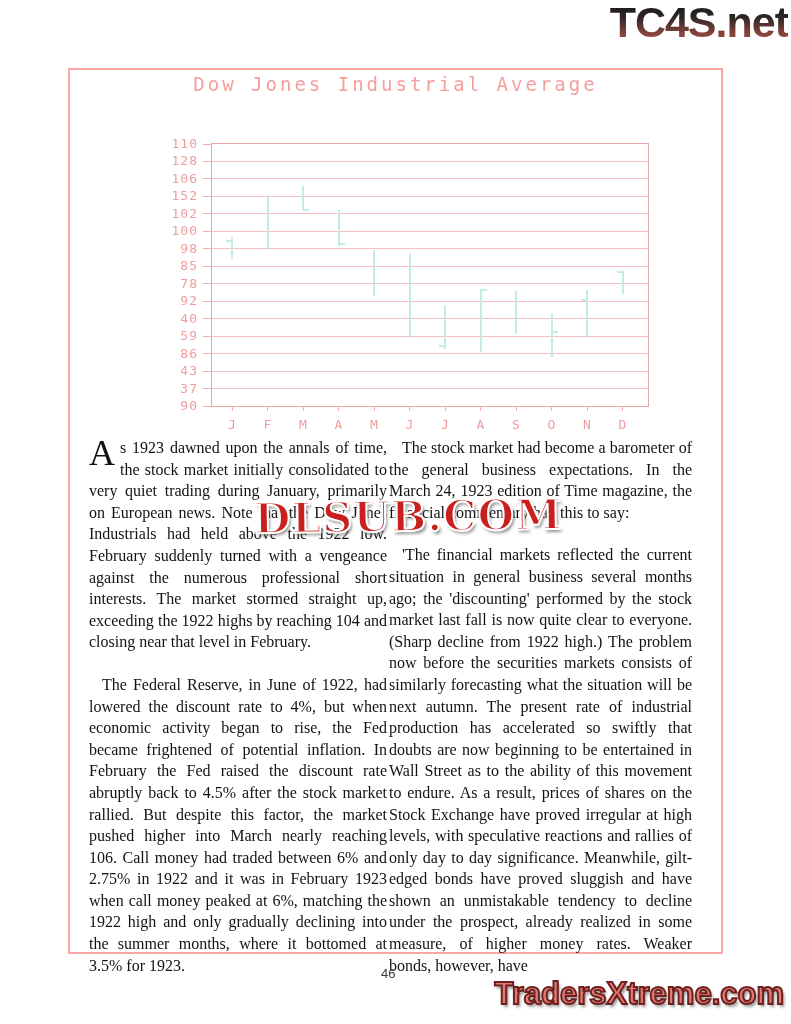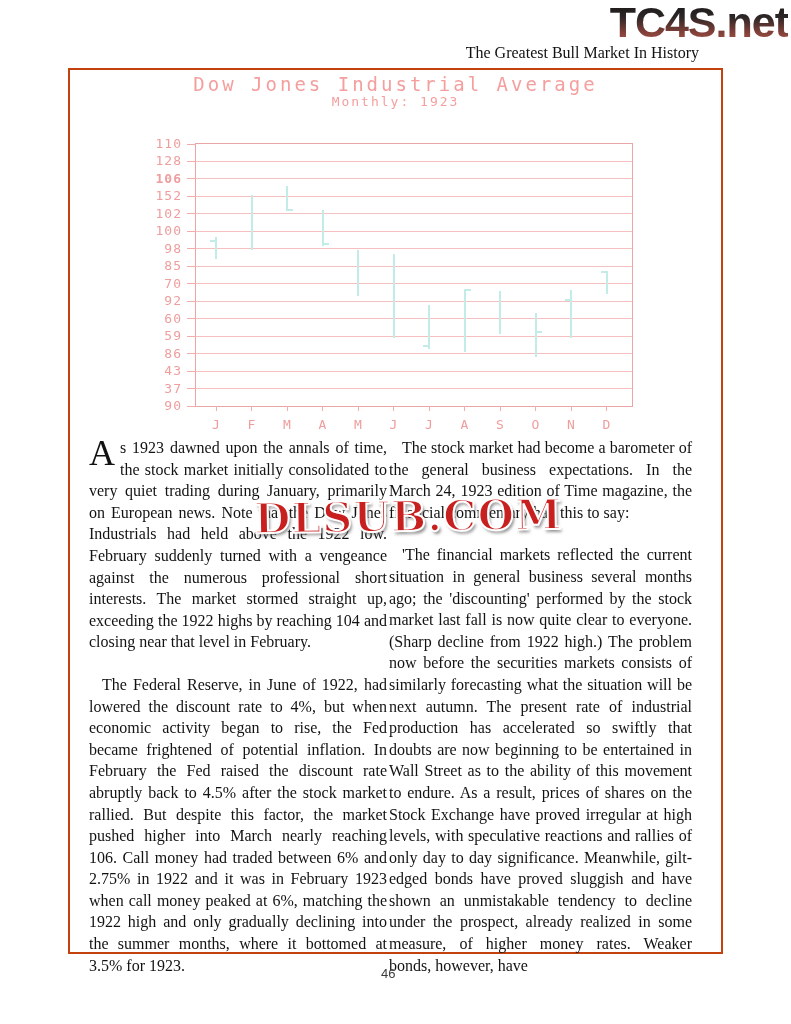--- a/index.html
+++ b/index.html
@@ -17,36 +17,36 @@
     -webkit-background-clip:text; background-clip:text; color:transparent;
   }
   .tagline {
     position:absolute; top:44px; right:92px;
     font-family:"Liberation Serif", serif; font-size:16px; color:#111;
   }
 
   
   .frame {
     position:absolute; left:68px; top:68px; width:655px; height:886px;
-    box-sizing:border-box; border:2px solid #c2410c; background:#fff;
+    box-sizing:border-box; border:2px solid #fca5a5; background:#fff;
   }
 
   
   .chart-title {
     position:absolute; top:3px; left:0; right:0; text-align:center;
     font-family:"DejaVu Sans Mono", monospace; font-size:19px;
     letter-spacing:3px; color:#f59e9e; font-weight:normal;
   }
   .chart-subtitle {
     position:absolute; top:24px; left:0; right:0; text-align:center;
     font-family:"DejaVu Sans Mono", monospace; font-size:13px;
     letter-spacing:2px; color:#f59e9e;
   }
   .plot {
-    position:absolute; left:125px; top:73px; width:436px; height:262px;
+    position:absolute; left:141px; top:73px; width:436px; height:262px;
     border:1px solid #e8a6a6; box-sizing:content-box;
   }
   .gridline { position:absolute; left:0; width:100%; height:1px; background:#f7c0c0; }
   .ytick   { position:absolute; left:-9px; width:9px; height:1px; background:#f2adad; }
   .ylabel  {
     position:absolute; left:-52px; width:38px; text-align:right;
     font-family:"DejaVu Sans Mono", monospace; font-size:13px;
     letter-spacing:1px; color:#ef9d9d;
   }
   .xtick  { position:absolute; top:262px; width:1px; height:5px; background:#f2adad; }
@@ -95,60 +95,58 @@
     text-shadow:2px 3px 3px rgba(125,125,125,0.8);
     white-space:nowrap;
   }
 </style>
 </head>
 <body>
 
 <div id="page">
 
   <div class="logo">TC4S.net</div>
-  <div class="tagline">The Greatest Bull Market In History</div>
 
   <div class="frame">
 
     <div class="chart-title">Dow Jones Industrial Average</div>
-    <div class="chart-subtitle">Monthly: 1923</div>
 
     <div class="plot" id="plot">
         <div class="ytick" style="top: -0.5px;"></div>
         <div class="ylabel" style="top: -8px;">110</div>
         <div class="gridline" style="top: 16.9667px;"></div>
         <div class="ytick" style="top: 16.9667px;"></div>
         <div class="ylabel" style="top: 9.46667px;">128</div>
         <div class="gridline" style="top: 34.4333px;"></div>
         <div class="ytick" style="top: 34.4333px;"></div>
-        <div class="ylabel" style="top: 26.9333px; font-weight: bold;">106</div>
+        <div class="ylabel" style="top: 26.9333px;">106</div>
         <div class="gridline" style="top: 51.9px;"></div>
         <div class="ytick" style="top: 51.9px;"></div>
         <div class="ylabel" style="top: 44.4px;">152</div>
         <div class="gridline" style="top: 69.3667px;"></div>
         <div class="ytick" style="top: 69.3667px;"></div>
         <div class="ylabel" style="top: 61.8667px;">102</div>
         <div class="gridline" style="top: 86.8333px;"></div>
         <div class="ytick" style="top: 86.8333px;"></div>
         <div class="ylabel" style="top: 79.3333px;">100</div>
         <div class="gridline" style="top: 104.3px;"></div>
         <div class="ytick" style="top: 104.3px;"></div>
         <div class="ylabel" style="top: 96.8px;">98</div>
         <div class="gridline" style="top: 121.767px;"></div>
         <div class="ytick" style="top: 121.767px;"></div>
         <div class="ylabel" style="top: 114.267px;">85</div>
         <div class="gridline" style="top: 139.233px;"></div>
         <div class="ytick" style="top: 139.233px;"></div>
-        <div class="ylabel" style="top: 131.733px;">70</div>
+        <div class="ylabel" style="top: 131.733px;">78</div>
         <div class="gridline" style="top: 156.7px;"></div>
         <div class="ytick" style="top: 156.7px;"></div>
         <div class="ylabel" style="top: 149.2px;">92</div>
         <div class="gridline" style="top: 174.167px;"></div>
         <div class="ytick" style="top: 174.167px;"></div>
-        <div class="ylabel" style="top: 166.667px;">60</div>
+        <div class="ylabel" style="top: 166.667px;">40</div>
         <div class="gridline" style="top: 191.633px;"></div>
         <div class="ytick" style="top: 191.633px;"></div>
         <div class="ylabel" style="top: 184.133px;">59</div>
         <div class="gridline" style="top: 209.1px;"></div>
         <div class="ytick" style="top: 209.1px;"></div>
         <div class="ylabel" style="top: 201.6px;">86</div>
         <div class="gridline" style="top: 226.567px;"></div>
         <div class="ytick" style="top: 226.567px;"></div>
         <div class="ylabel" style="top: 219.067px;">43</div>
         <div class="gridline" style="top: 244.033px;"></div>
@@ -210,14 +208,15 @@
     <div class="col col-right">
       <p>The stock market had become a barometer of the general business expectations. In the March 24, 1923 edition of Time magazine, the financial commentary had this to say:</p>
       <p>'The financial markets reflected the current situation in general business several months ago; the 'discounting' performed by the stock market last fall is now quite clear to everyone. (Sharp decline from 1922 high.) The problem now before the securities markets consists of similarly forecasting what the situation will be next autumn. The present rate of industrial production has accelerated so swiftly that doubts are now beginning to be entertained in Wall Street as to the ability of this movement to endure.  As a result, prices of shares on the Stock Exchange have proved irregular at high levels, with speculative reactions and rallies of only day to day significance. Meanwhile, gilt-edged bonds have proved sluggish and have shown an unmistakable tendency to decline under the prospect, already realized in some measure, of higher money rates.  Weaker bonds, however, have</p>
     </div>
 
   </div>
 
   <div class="watermark">DLSUB.COM</div>
 
   <div class="page-number">46</div>
+  <div class="footer-site">TradersXtreme.com</div>
 
 </div>
 
 </body></html>

